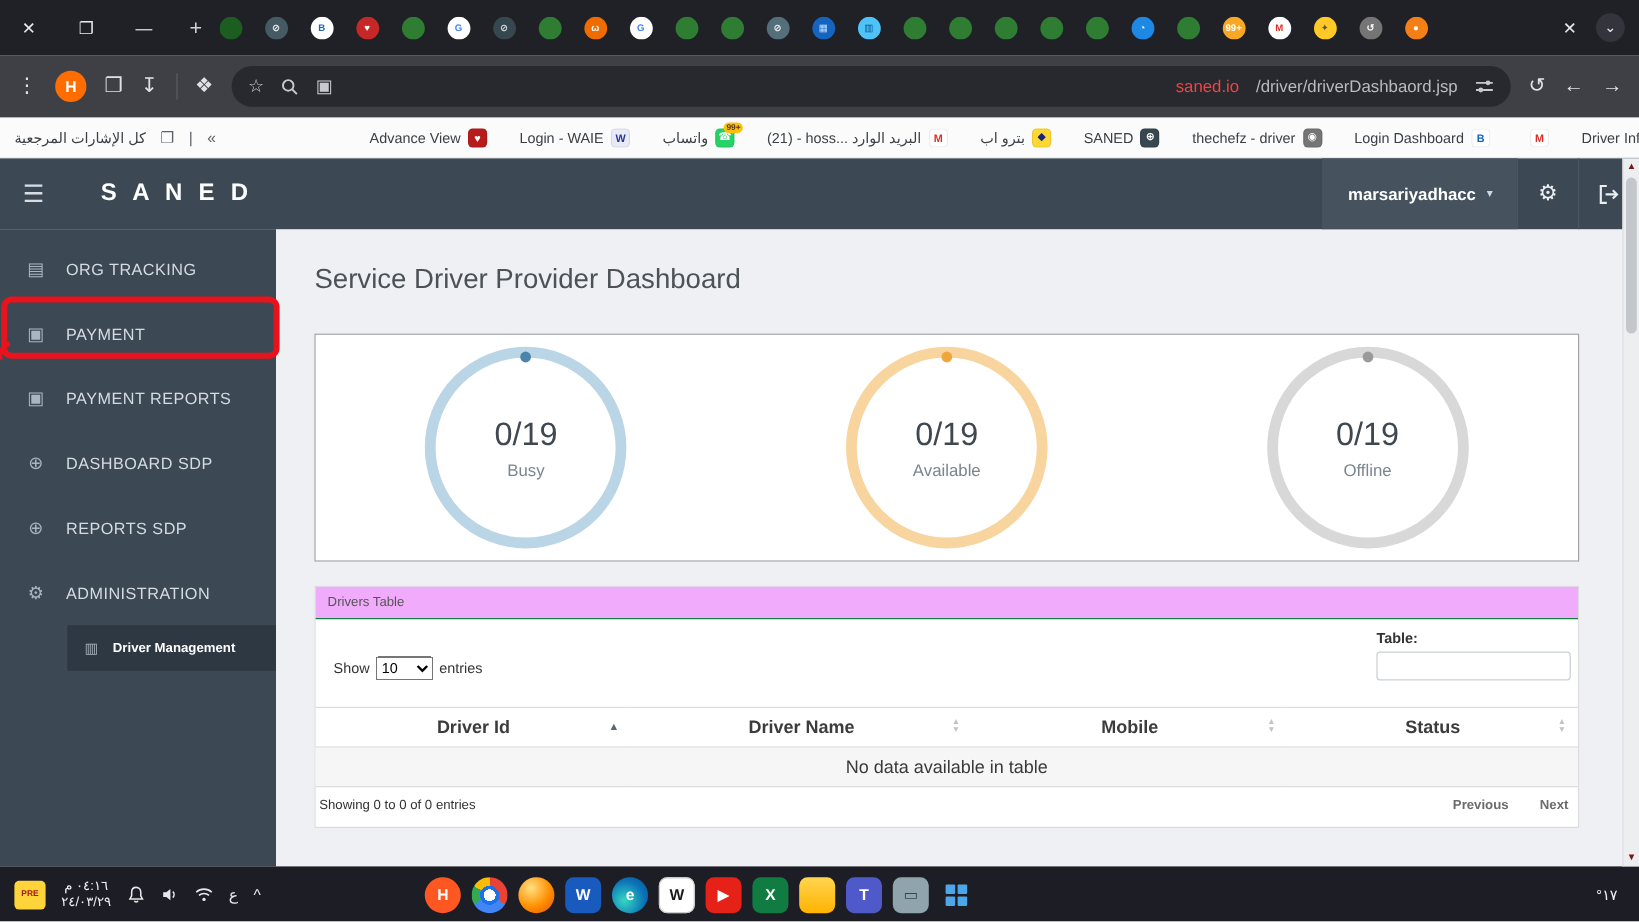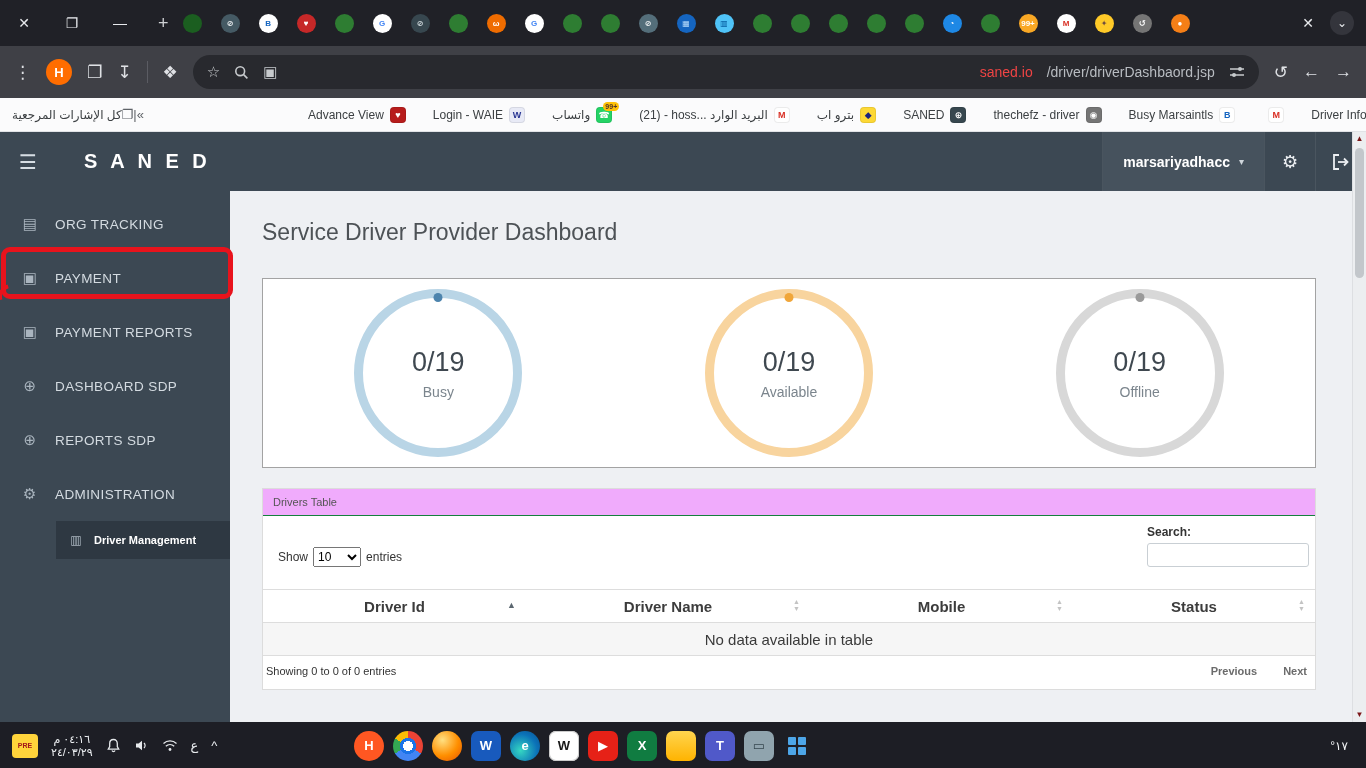--- a/index.html
+++ b/index.html
@@ -24,21 +24,21 @@
   .tb-sep{width:1px;height:22px;background:#5b5c63}
   .omnibox{flex:1;height:34px;background:#28292e;border-radius:17px;display:flex;align-items:center;padding:0 14px;gap:14px}
   .omni-ico{font-size:15px;color:#c7cacd}
   .omni-spacer{flex:1}
   .url-host{font-size:14px;color:#ef4444}
   .url-path{font-size:14px;color:#b8bcc1}
   svg.line-ico{display:block}
 
   
   .bookmarks{height:33px;background:#fbfbfc;border-bottom:1px solid #e1e3e6;display:flex;align-items:center;padding:0 12px;font-size:12px;color:#3c4043}
-  .bm-left{display:flex;align-items:center;width:238px;flex:0 0 auto}
+  .bm-left{display:flex;align-items:center;gap:12px;width:238px;flex:0 0 auto}
   .bm-left .ico{color:#5f6368;font-size:13px}
   .bm-items{flex:1;display:flex;align-items:center;gap:27px;padding-left:58px}
   .bm-item{display:flex;align-items:center;gap:6px;white-space:nowrap}
   .bm-ico-wrap{position:relative;display:inline-flex}
   .bm-ico{width:16px;height:16px;border-radius:4px;display:flex;align-items:center;justify-content:center;font-size:9px;font-weight:bold;box-shadow:inset 0 0 0 1px rgba(0,0,0,.08)}
   .bm-badge{position:absolute;top:-5px;right:-7px;background:#ffc107;color:#4e342e;font-size:7px;font-weight:bold;border-radius:6px;padding:1px 2px;line-height:7px}
 
   
   .app{position:relative;height:590px;display:flex;flex-direction:column}
   .appbar{height:59px;background:#3c4853;display:flex;align-items:center;color:#fff;flex:0 0 auto}
@@ -234,21 +234,21 @@
             <span class="bm-ico" style="background:#37474f;color:#fff">⊕</span>
           </span>
       </div>
       <div class="bm-item">
         <span>thechefz - driver</span>
         <span class="bm-ico-wrap">
             <span class="bm-ico" style="background:#757575;color:#fff">◉</span>
           </span>
       </div>
       <div class="bm-item">
-        <span>Busy Marsaintls</span>
+        <span>Login Dashboard</span>
         <span class="bm-ico-wrap">
             <span class="bm-ico" style="background:#ffffff;color:#1565c0">B</span>
           </span>
       </div>
       <div class="bm-item">
         <span></span>
         <span class="bm-ico-wrap">
             <span class="bm-ico" style="background:#ffffff;color:#d93025">M</span>
           </span>
       </div>
@@ -342,21 +342,21 @@
 
         <section class="dt-panel">
           <div class="dt-title">Drivers Table</div>
           <div class="dt-controls">
             <div class="dt-length">
               <span>Show</span>
               <select><option>10</option></select>
               <span>entries</span>
             </div>
             <div class="dt-search">
-              <label>Search:</label>
+              <label>Table:</label>
               <input type="text" style="">
             </div>
           </div>
           <table class="dt">
             <thead>
               <tr>
                 <th style="width:25%">
                   <span>Driver Id</span>
                   <span class="sort-single">▲</span>
                 </th>

